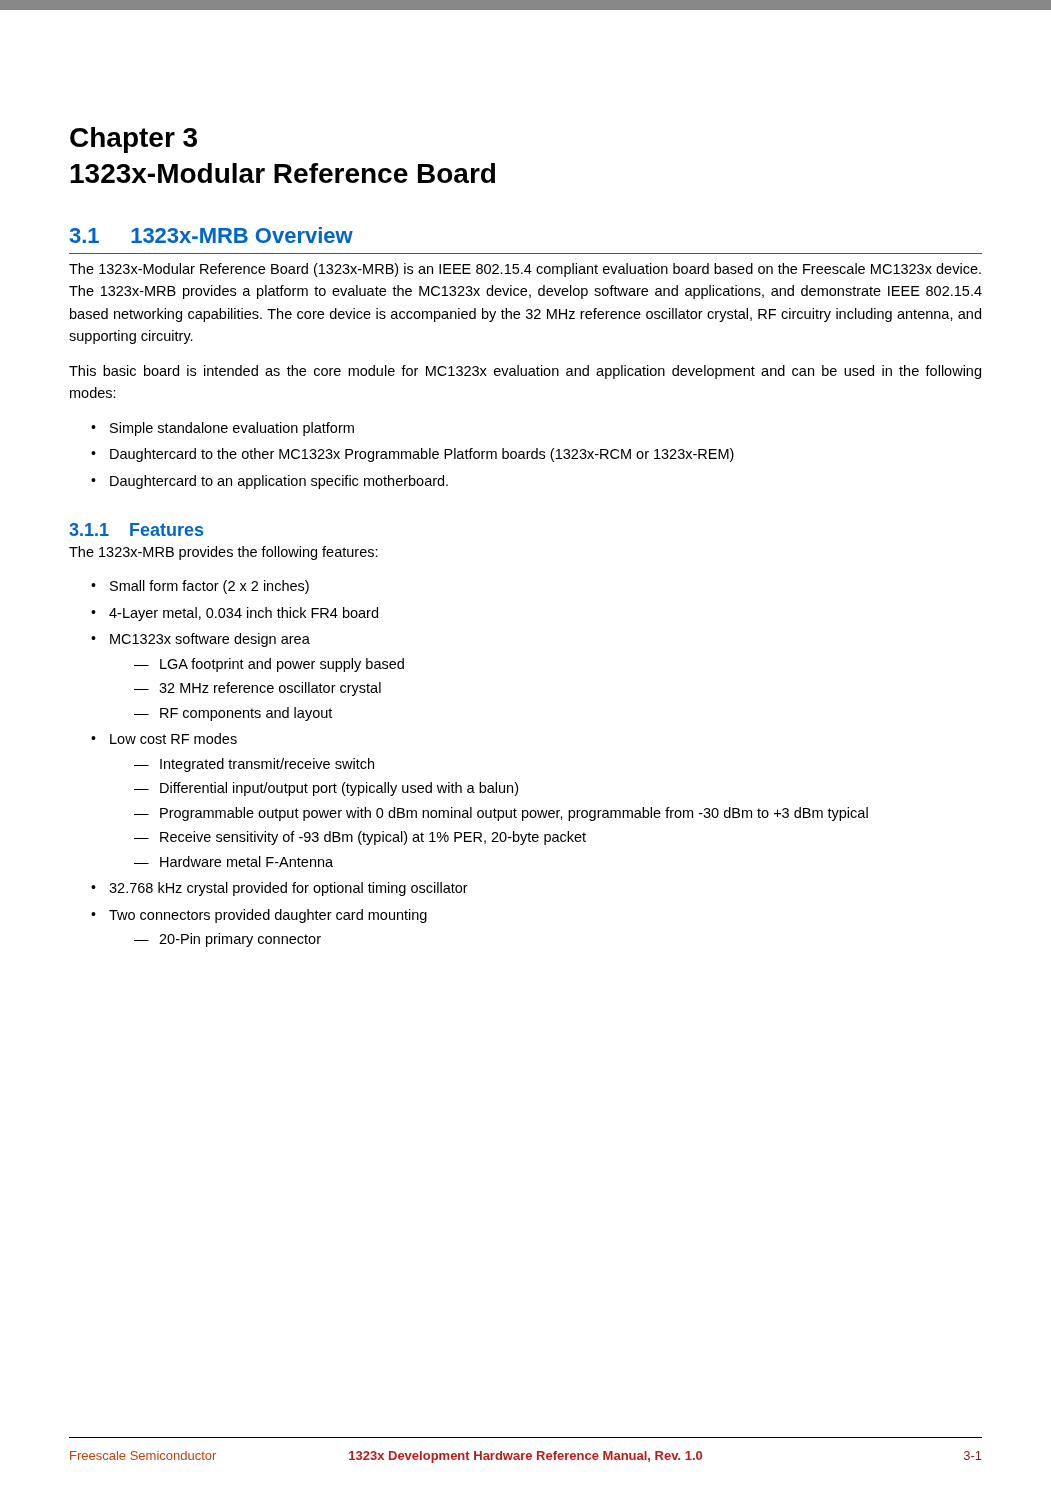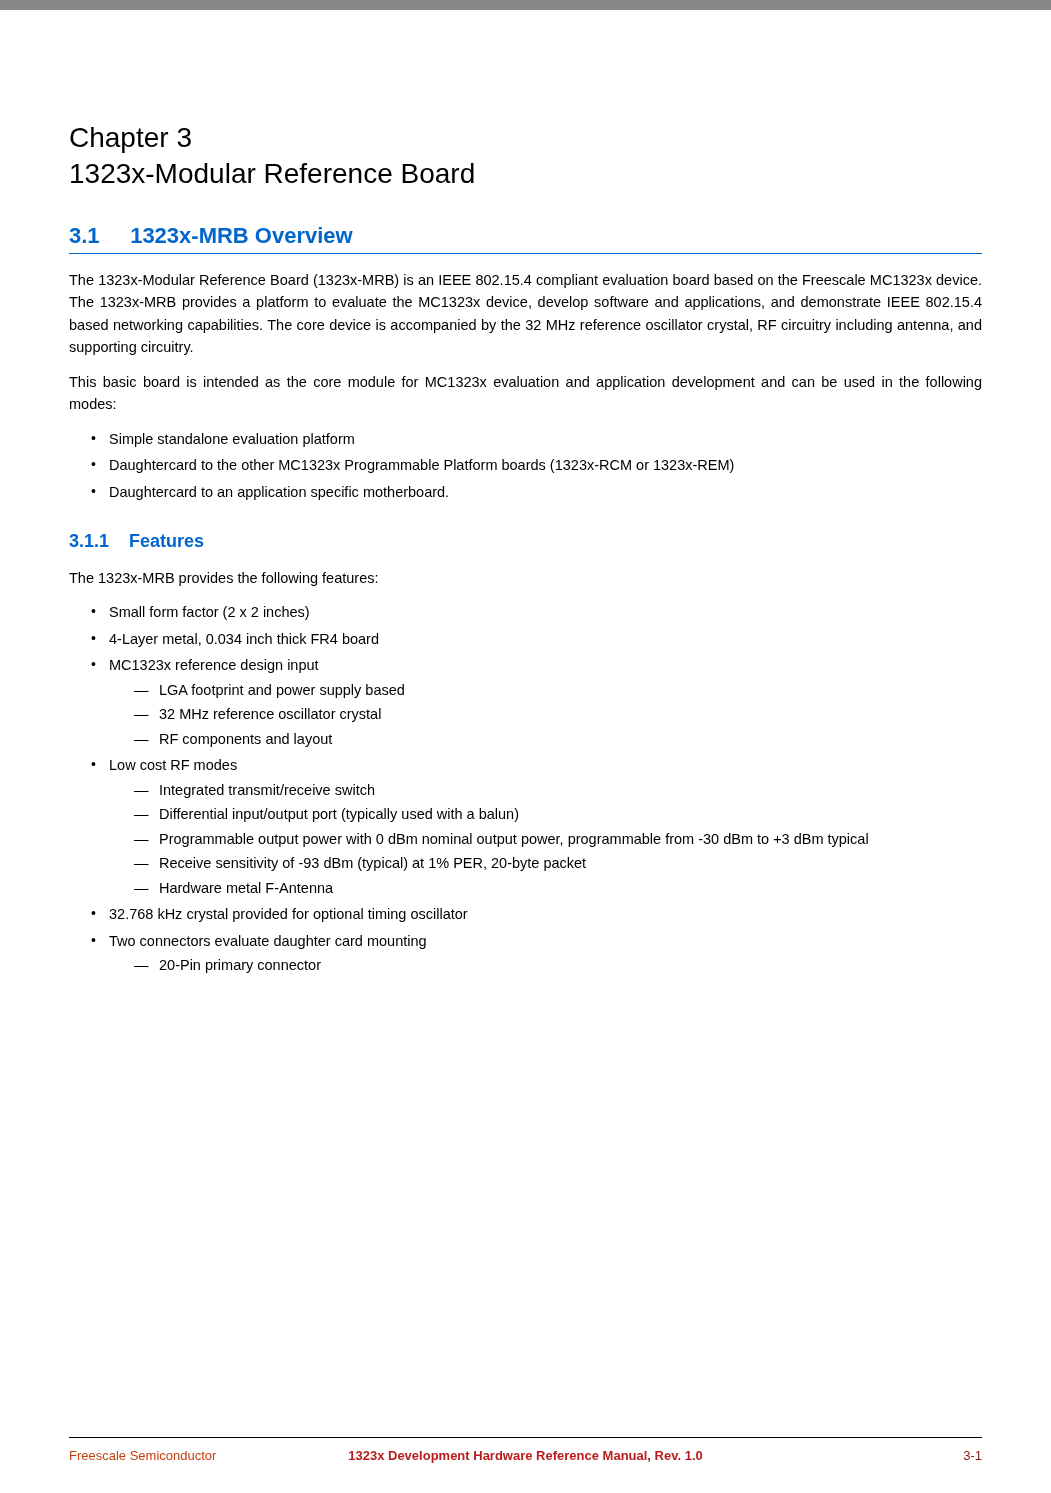--- a/index.html
+++ b/index.html
@@ -29,43 +29,43 @@
       position: absolute;
       top: 0;
       left: 0;
       right: 0;
       height: 10px;
       background: #888888;
     }
 
     .chapter-title {
       font-size: 28px;
-      font-weight: normal;
+      font-weight: bold;
       color: #000000;
       margin-top: 60px;
       margin-bottom: 4px;
       line-height: 1.3;
     }
 
     .section-heading {
       font-size: 22px;
       font-weight: bold;
       color: #0066cc;
       margin-top: 30px;
-      margin-bottom: 15px;
+      margin-bottom: 4px;
       padding-bottom: 4px;
       border-bottom: 1px solid #0066cc;
     }
 
     .subsection-heading {
       font-size: 18px;
       font-weight: bold;
       color: #0066cc;
       margin-top: 28px;
-      margin-bottom: 15px;
+      margin-bottom: 0;
     }
 
     .body-text {
       font-size: 14.5px;
       color: #000000;
       line-height: 1.55;
       margin-bottom: 12px;
       text-align: justify;
     }
 
@@ -171,21 +171,21 @@
 
   <p class="body-text">The 1323x-MRB provides the following features:</p>
 
   <ul class="bullet-list">
 
     <li>Small form factor (2 x 2 inches)</li>
 
     <li>4-Layer metal, 0.034 inch thick FR4 board</li>
 
     <li>
-      <span>MC1323x reference design input</span>
+      <span>MC1323x software design area</span>
       <ul class="sub-bullet-list">
         <li>LGA footprint and power supply based</li>
         <li>32 MHz reference oscillator crystal</li>
         <li>RF components and layout</li>
       </ul>
     </li>
 
     <li>
       <span>Low cost RF modes</span>
       <ul class="sub-bullet-list">
@@ -193,21 +193,21 @@
         <li>Differential input/output port (typically used with a balun)</li>
         <li>Programmable output power with 0 dBm nominal output power, programmable from -30 dBm to +3 dBm typical</li>
         <li>Receive sensitivity of -93 dBm (typical) at 1% PER, 20-byte packet</li>
         <li>Hardware metal F-Antenna</li>
       </ul>
     </li>
 
     <li>32.768 kHz crystal provided for optional timing oscillator</li>
 
     <li>
-      <span>Two connectors evaluate daughter card mounting</span>
+      <span>Two connectors provided daughter card mounting</span>
       <ul class="sub-bullet-list">
         <li>20-Pin primary connector</li>
       </ul>
     </li>
   </ul>
 
   <div class="footer-divider"></div>
   <div class="footer-center">1323x Development Hardware Reference Manual, Rev. 1.0</div>
   <div class="footer-left">Freescale Semiconductor</div>
   <div class="footer-right">3-1</div>

